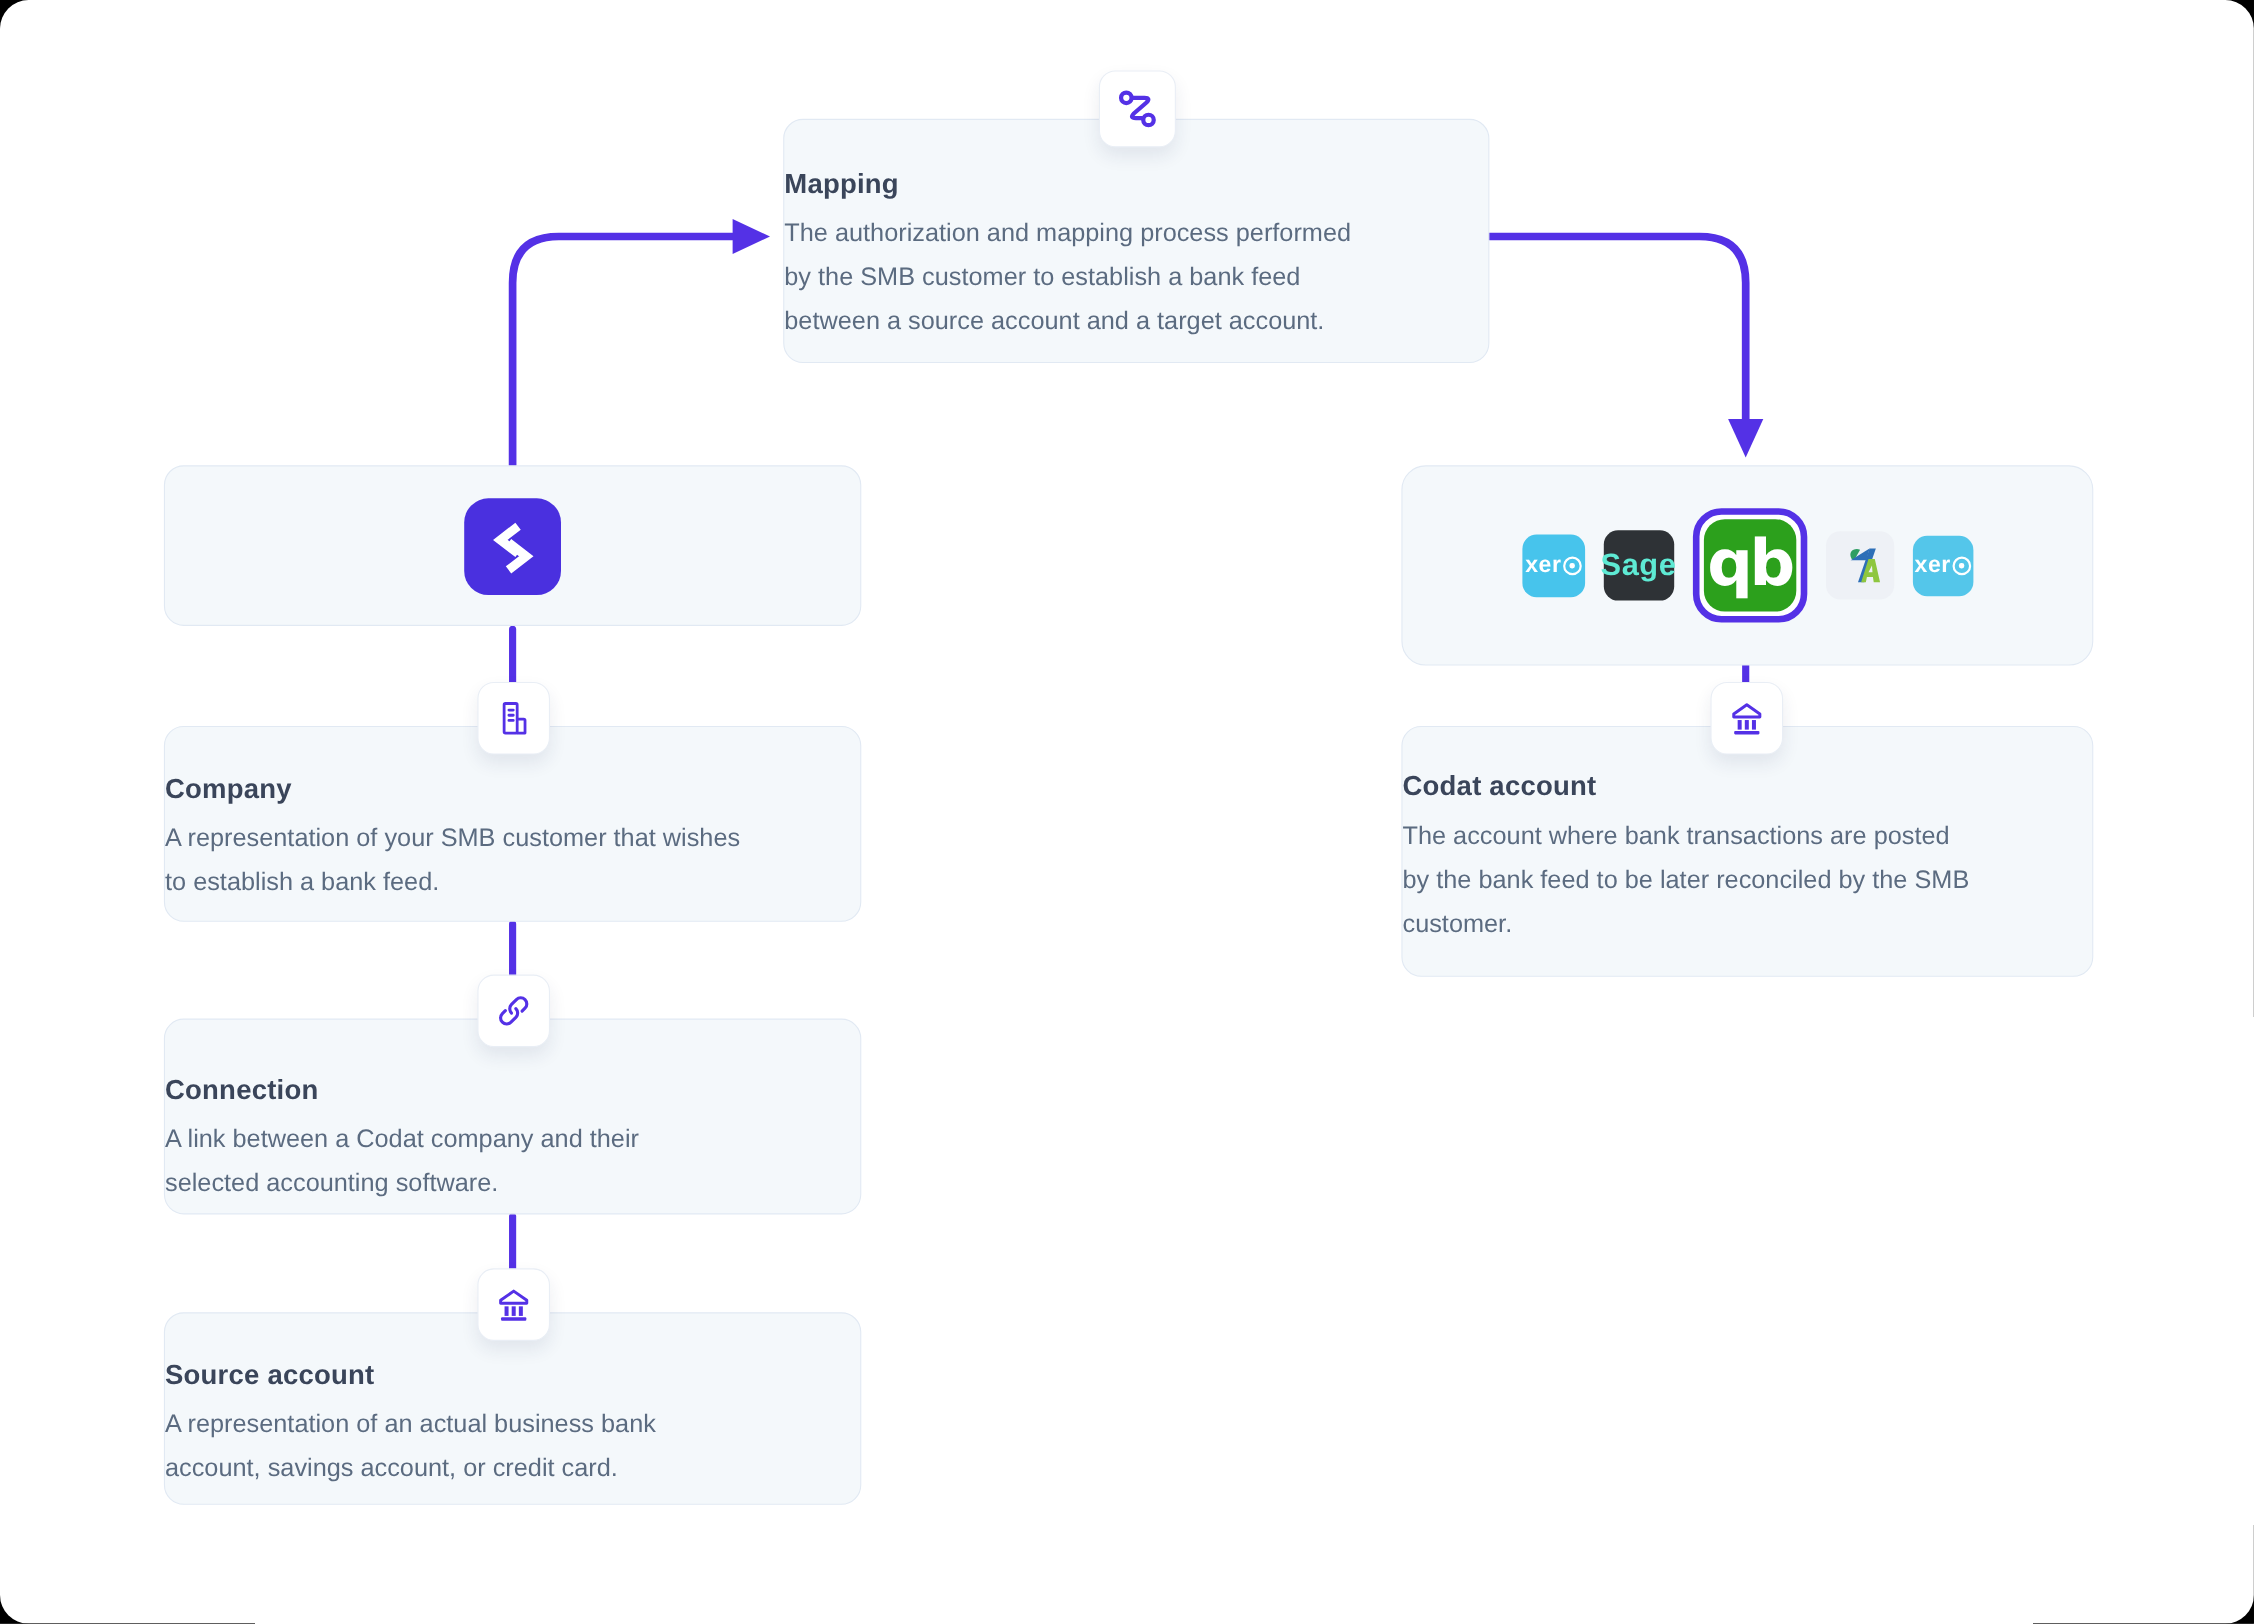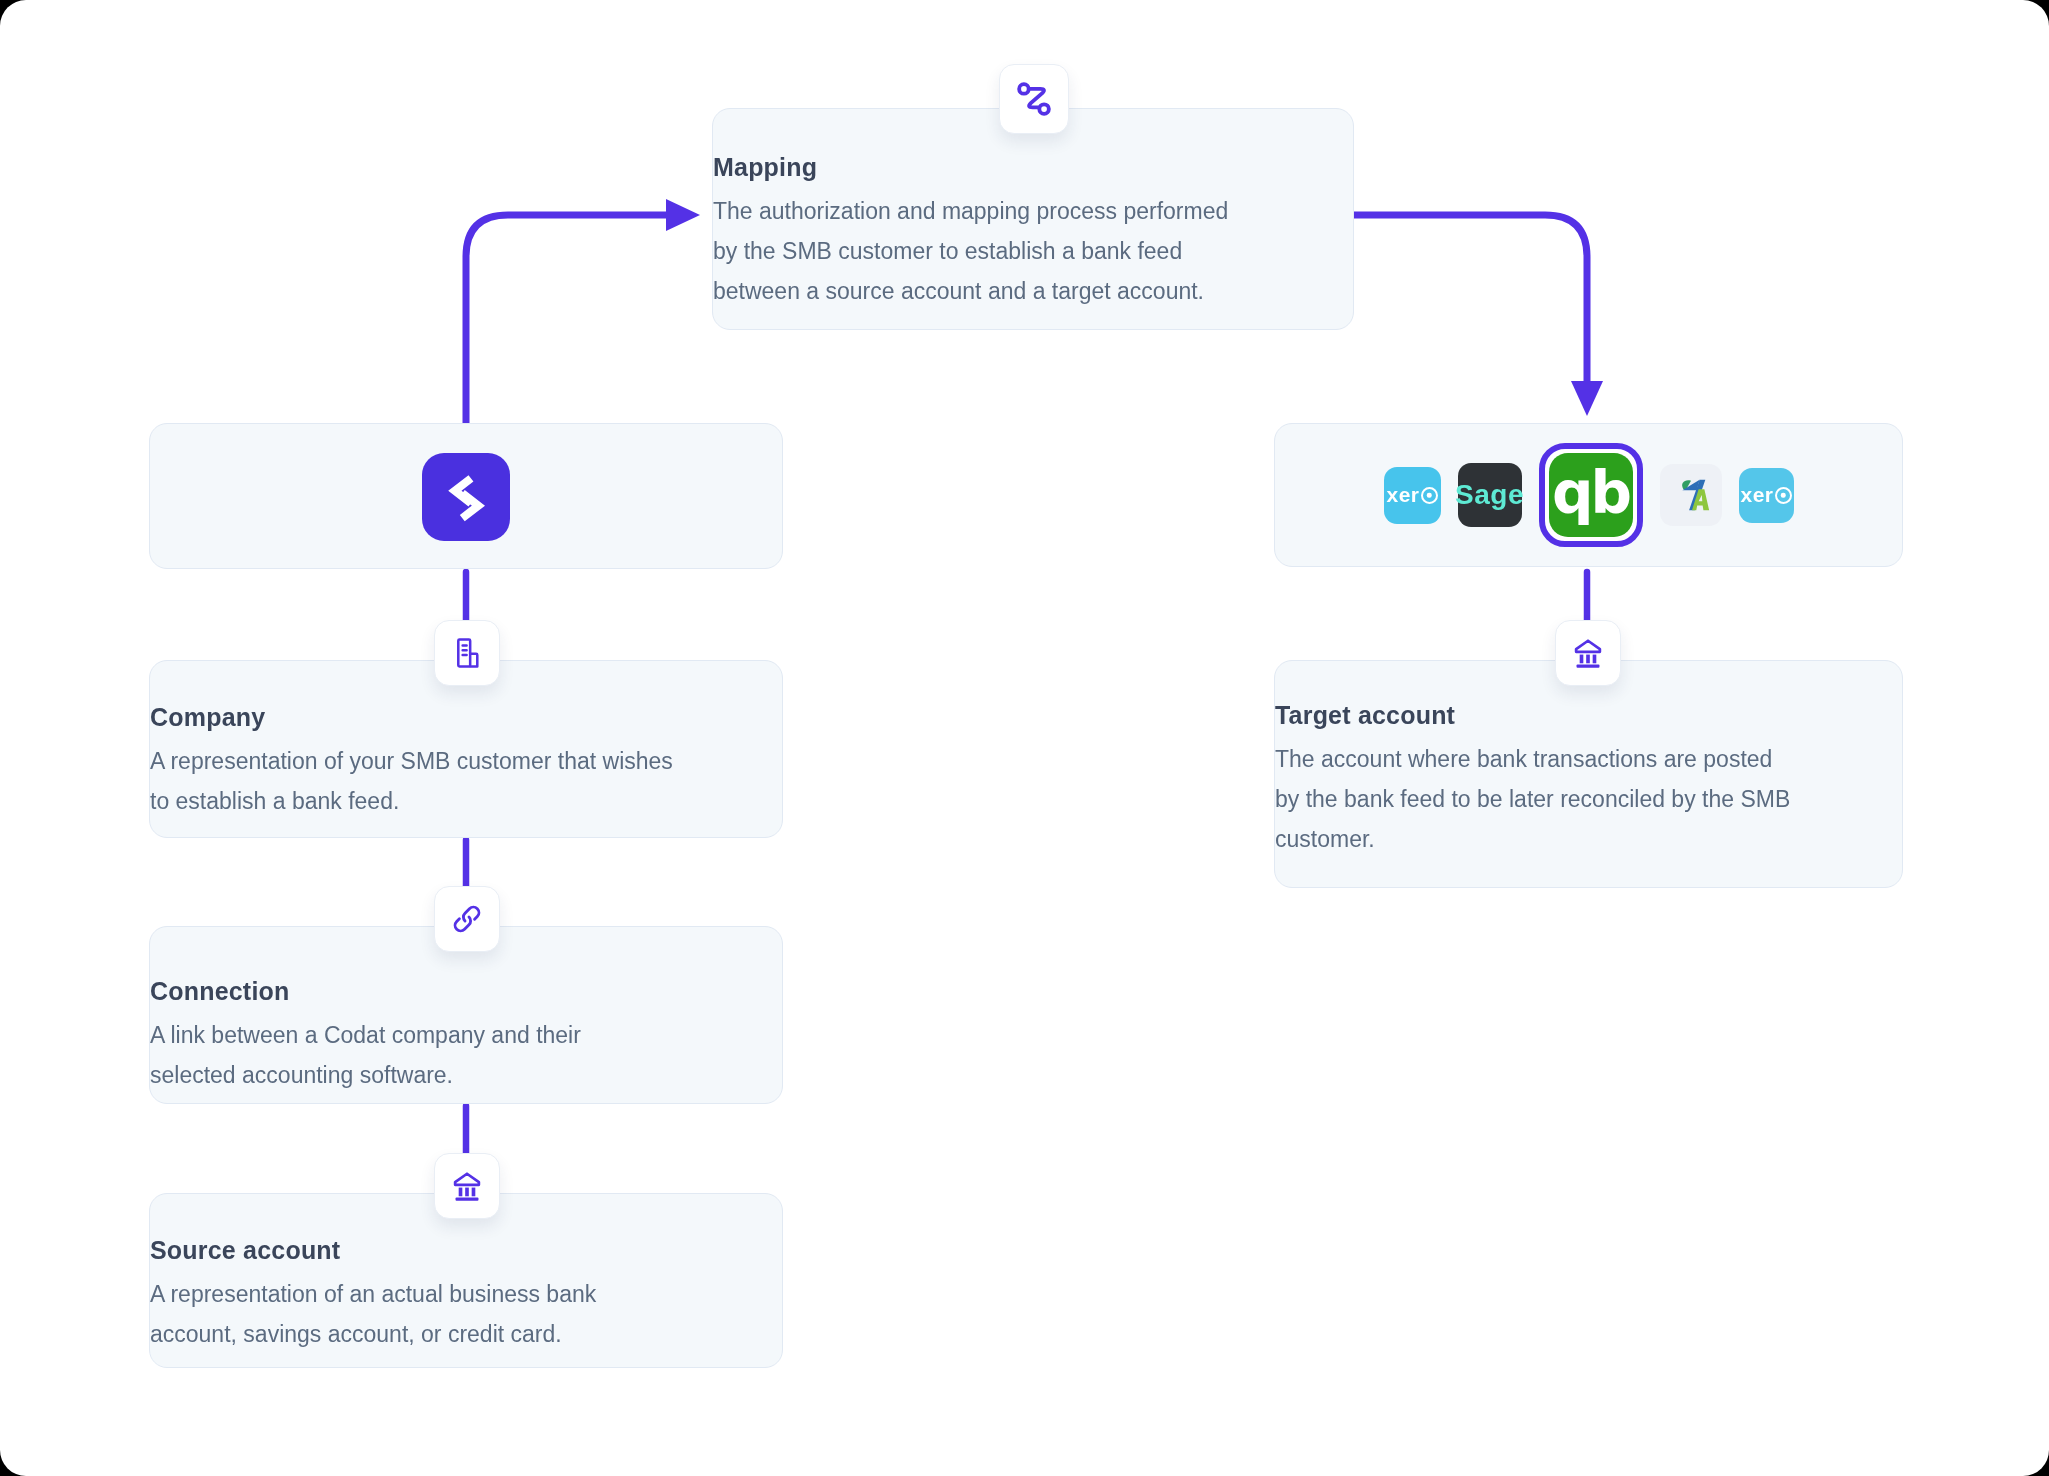--- a/index.html
+++ b/index.html
@@ -29,21 +29,21 @@
   }
   .box .desc{
     margin:9px 0 0 0;font-size:23px;color:var(--body-color);
     line-height:40px;white-space:pre-line;
   }
   .box-mapping{left:712px;top:108px;width:642px;height:222px;padding-top:44px;}
   .box-codat{left:149px;top:423px;width:634px;height:146px;}
   .box-company{left:149px;top:660px;width:634px;height:178px;padding-top:42px;}
   .box-connection{left:149px;top:926px;width:634px;height:178px;padding-top:50px;}
   .box-source{left:149px;top:1193px;width:634px;height:175px;padding-top:42px;}
-  .box-logos{left:1274px;top:423px;width:629px;height:144px;display:flex;align-items:center;justify-content:center;gap:17px;}
+  .box-logos{left:1274px;top:423px;width:629px;height:182px;display:flex;align-items:center;justify-content:center;gap:17px;border-radius:22px;}
   .box-target{left:1274px;top:660px;width:629px;height:228px;padding-top:40px;}
   
   .badge{
     position:absolute;z-index:3;width:64px;height:64px;background:#fff;
     border:1.5px solid #e9eef5;border-radius:15px;
     box-shadow:0 8px 16px rgba(30,40,90,.09);
     display:flex;align-items:center;justify-content:center;
   }
   .badge-mapping{left:999px;top:64px;width:68px;height:68px;}
   .badge-company{left:434px;top:620px;}
@@ -194,19 +194,19 @@
   <div class="badge badge-target">
     <svg width="38" height="38" viewBox="0 0 48 48" fill="var(--accent-color)">
       <path d="M9 19 L24 8.5 L39 19 v3.5 H9 Z" fill="none" stroke="var(--accent-color)" stroke-width="3.4" stroke-linejoin="round"></path>
       <rect x="13.5" y="26" width="4.6" height="11"></rect>
       <rect x="21.7" y="26" width="4.6" height="11"></rect>
       <rect x="29.9" y="26" width="4.6" height="11"></rect>
       <rect x="9.5" y="38.5" width="29" height="4" rx="1.2"></rect>
     </svg>
   </div>
   <section class="box box-target">
-    <h3>Target account</h3>
+    <h3>Codat account</h3>
     <p class="desc">The account where bank transactions are posted
 by the bank feed to be later reconciled by the SMB
 customer.</p>
   </section>
 
 </div>
 
 </body></html>

